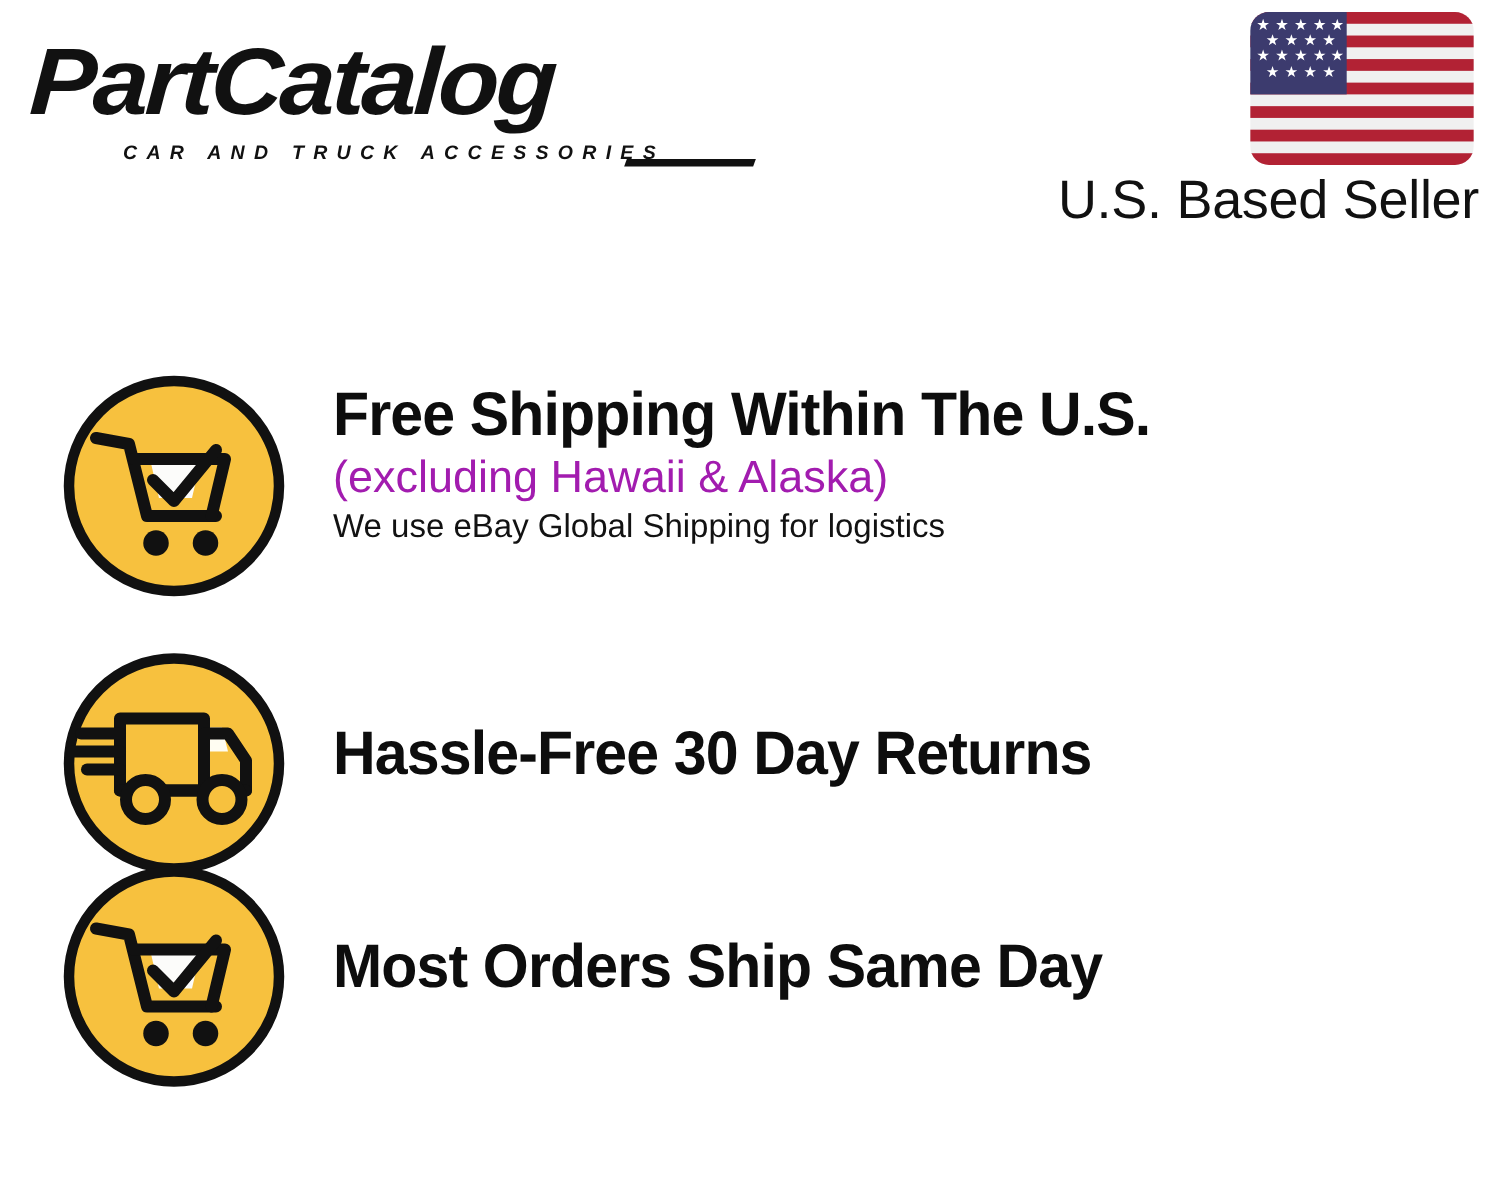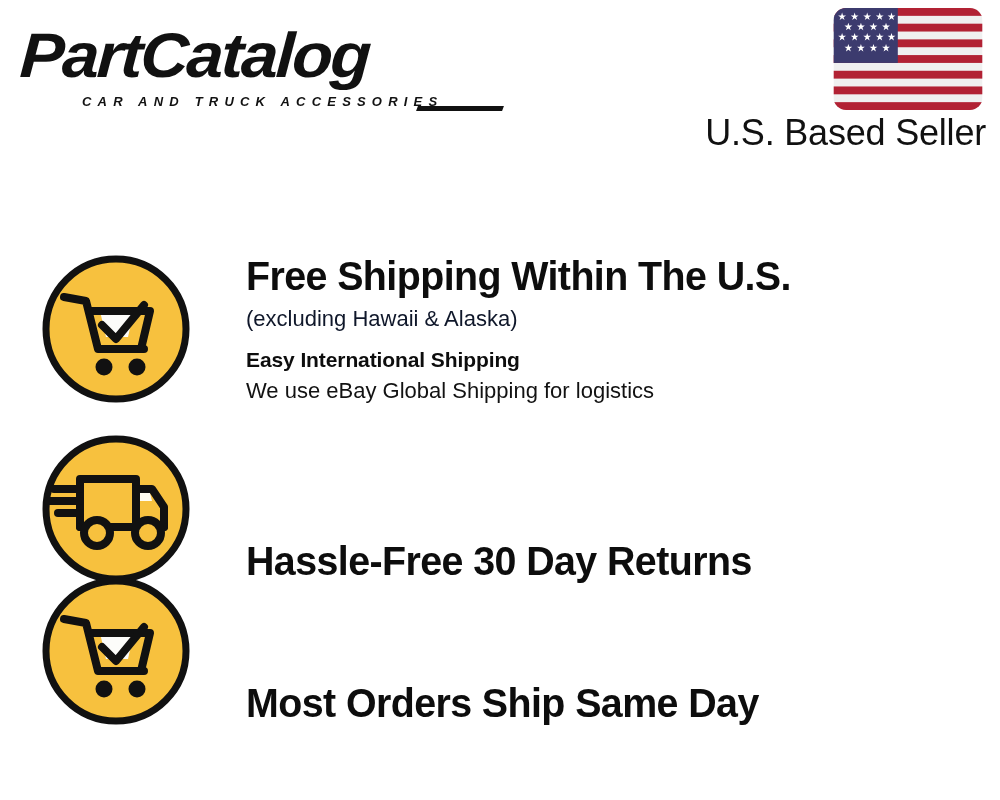--- a/index.html
+++ b/index.html
@@ -118,22 +118,21 @@
     left: 0;
     top: 230px;
     width: 1000px;
   }
 
   .feature-row {
     position: absolute;
     left: 40px;
     width: 940px;
     display: flex;
-    align-items: flex-end;
-    gap: 24px;
+    align-items: flex-start;
   }
 
   .feature-row.row-1 { top: 18px; }
   .feature-row.row-2 { top: 203px; }
   .feature-row.row-3 { top: 345px; }
 
   .feature-icon {
     flex: 0 0 auto;
     width: 152px;
     height: 152px;
@@ -165,23 +164,23 @@
     color: #0d0d0d;
     white-space: nowrap;
     transform: scaleX(0.96);
     transform-origin: left center;
   }
 
   .feature-note {
     margin-top: 4px;
     font-family: "Liberation Sans", sans-serif;
     font-weight: normal;
-    font-size: 22px;
+    font-size: 30px;
     line-height: 30px;
-    color: #0f172a;
+    color: #a21caf;
     white-space: nowrap;
   }
 
   .feature-sub-title {
     margin-top: 12px;
     font-family: "Liberation Sans", sans-serif;
     font-weight: bold;
     font-size: 21px;
     line-height: 28px;
     letter-spacing: -0.1px;
@@ -271,21 +270,20 @@
           <path d="M24,44 L46,48 L58,96 L104,96" fill="none" stroke="#111111" stroke-width="8" stroke-linecap="round" stroke-linejoin="round"></path>
           <path d="M49,58 L110,58 L101,96" fill="none" stroke="#111111" stroke-width="8" stroke-linecap="round" stroke-linejoin="round"></path>
           <path d="M62,72 L76,86 L104,52" fill="none" stroke="#111111" stroke-width="8" stroke-linecap="round" stroke-linejoin="round"></path>
           <circle cx="64" cy="114" r="8.5" fill="#111111"></circle>
           <circle cx="97" cy="114" r="8.5" fill="#111111"></circle>
         </svg>
       </div>
       <div class="feature-text">
         <div class="feature-title">Free Shipping Within The U.S.</div>
         <div class="feature-note">(excluding Hawaii &amp; Alaska)</div>
-        <div class="feature-sub-title">Easy International Shipping</div>
         <div class="feature-sub-note">We use eBay Global Shipping for logistics</div>
       </div>
     </div>
 
     <div class="feature-row row-2">
       <div class="feature-icon">
         <svg viewBox="0 0 152 152" xmlns="http://www.w3.org/2000/svg" aria-hidden="true">
           <circle cx="76" cy="76" r="70" fill="#F7C13E" stroke="#111111" stroke-width="7"></circle>
           <polygon points="96,52 108,52 112,68 96,68" fill="#FFFDF2"></polygon>
           <path d="M40,46 L96,46 L96,94 L40,94 Z" fill="none" stroke="#111111" stroke-width="8" stroke-linejoin="round"></path>

